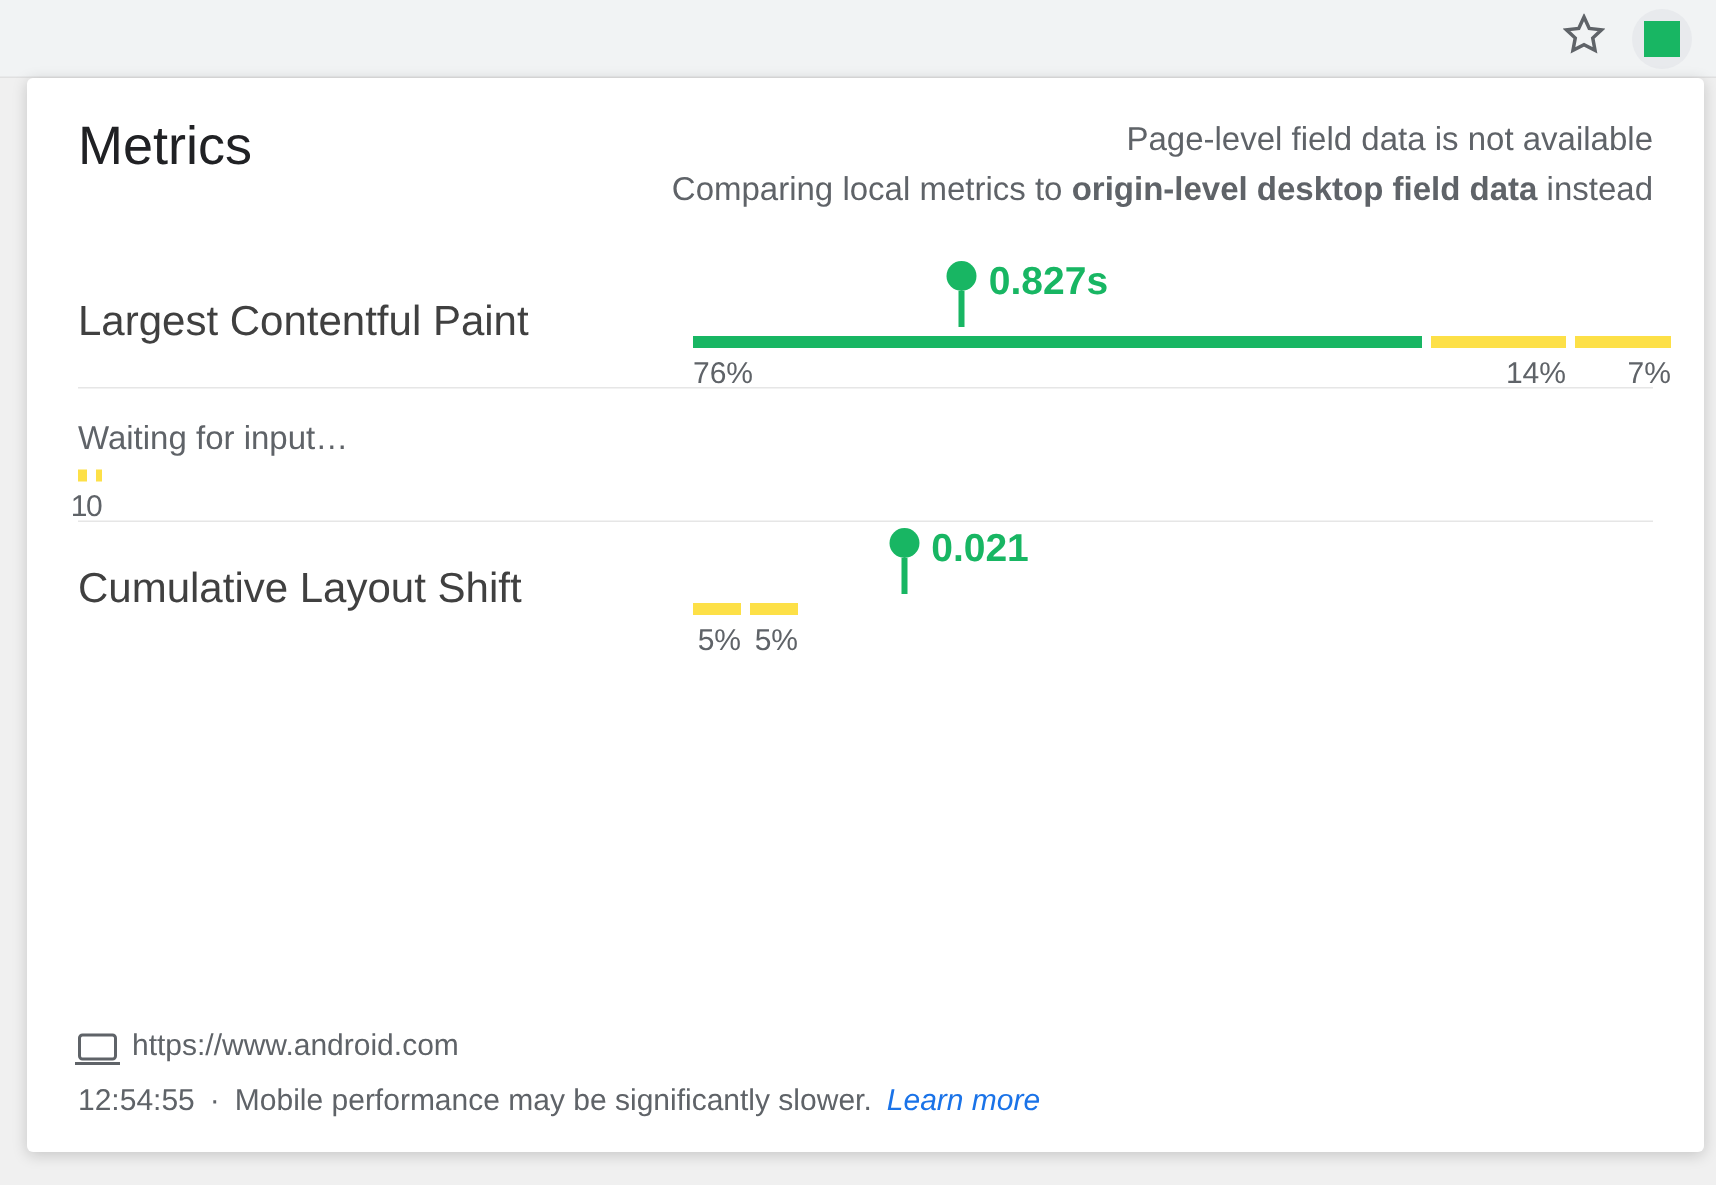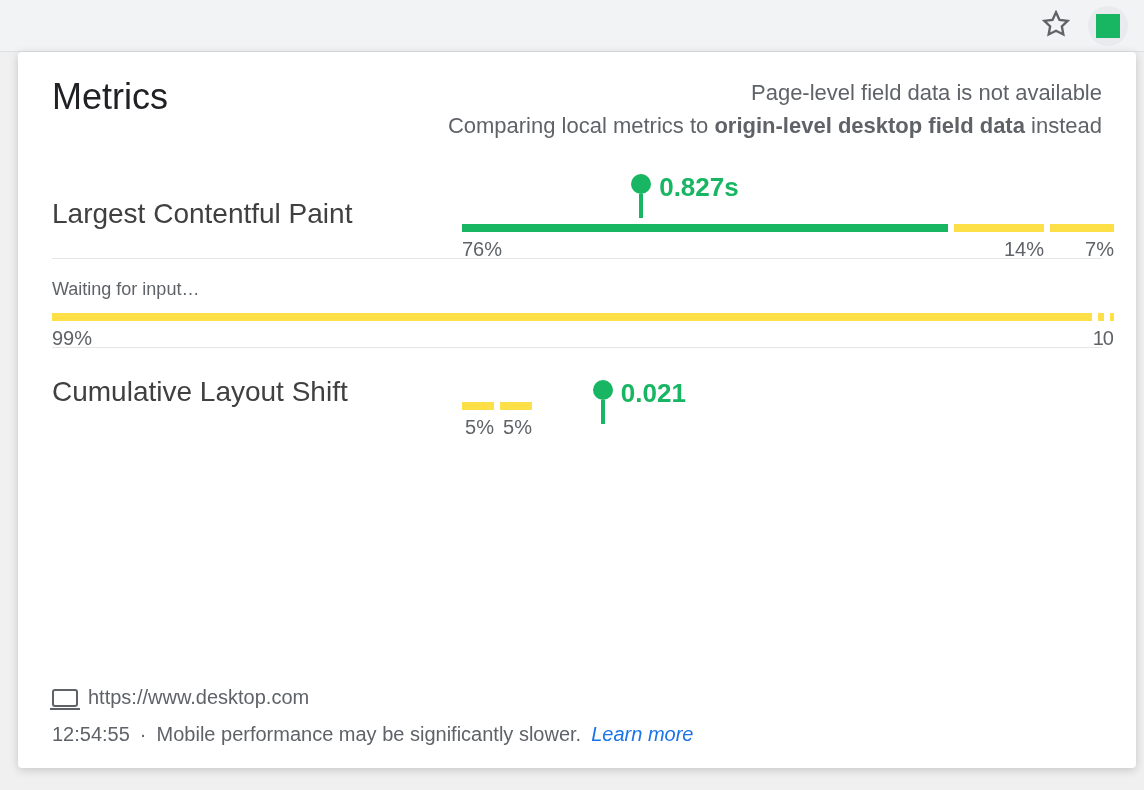--- a/index.html
+++ b/index.html
@@ -67,21 +67,21 @@
   }
   .marker .dot { width:20px;height:20px;border-radius:50%;background:#18b663; }
   .marker .stem { width:4px; height:24px; background:#18b663; }
   .marker .val {
     position:absolute; left:28px; top:-2px;
     font-size:26px; font-weight:700; color:#18b663; white-space:nowrap;
   }
 
   .waiting {
     position:absolute; top:-6px; left:0;
-    font-size:18px; color:#5f6368;
+    font-size:22px; color:#5f6368;
   }
 
   .footer { position:absolute; left:34px; right:34px; bottom:22px; color:#5f6368; }
   .footer-line { display:flex; align-items:center; gap:10px; font-size:20px; margin-top:14px; }
   .laptop-icon { width:26px;height:18px;border:2px solid #5f6368;border-radius:3px;position:relative; }
   .laptop-icon::after{content:"";position:absolute;left:-4px;right:-4px;bottom:-5px;height:2px;background:#5f6368;}
   .link { color:#1a73e8;font-style:italic; }
 
   .bg-letter {
     position:absolute; left:-6px; top:400px;
@@ -136,56 +136,53 @@
             <div class="dot"></div>
             <div class="stem"></div>
             <div class="val">0.827s</div>
           </div>
         </div>
       </div>
       <div class="metric">
         <div class="metric-vis">
           <div class="waiting">Waiting for input…</div>
           <div class="bar-row">
-            <div class="seg grey" style="flex: 0 0 99%;">
-              <div class="seg-label left">99%</div>
-            </div>
             <div class="seg grey" style="flex: 0 0 0.6%;">
               <div class="seg-label right">1</div>
             </div>
             <div class="seg grey" style="flex: 0 0 0.4%;">
               <div class="seg-label right">0</div>
             </div>
           </div>
         </div>
       </div>
       <div class="metric">
         <div class="metric-name">Cumulative Layout Shift</div>
         <div class="metric-vis">
           <div class="bar-row">
             <div class="seg grey" style="flex: 0 0 5%;">
               <div class="seg-label right">5%</div>
             </div>
             <div class="seg grey" style="flex: 0 0 5%;">
               <div class="seg-label right">5%</div>
             </div>
           </div>
-          <div class="marker" style="left: 22%; margin-top: 28px;">
+          <div class="marker" style="left: 22%;">
             <div class="dot"></div>
             <div class="stem"></div>
             <div class="val">0.021</div>
           </div>
         </div>
       </div>
     </div>
 
   <div class="footer">
     <div class="footer-line">
       <span class="laptop-icon"></span>
-      <span>https://www.desktop.com</span>
+      <span>https://www.android.com</span>
     </div>
     <div class="footer-line">
       <span>12:54:55</span>
       <span>·</span>
       <span>Mobile performance may be significantly slower.</span>
       <span class="link">Learn more</span>
     </div>
   </div>
 
 </div>

